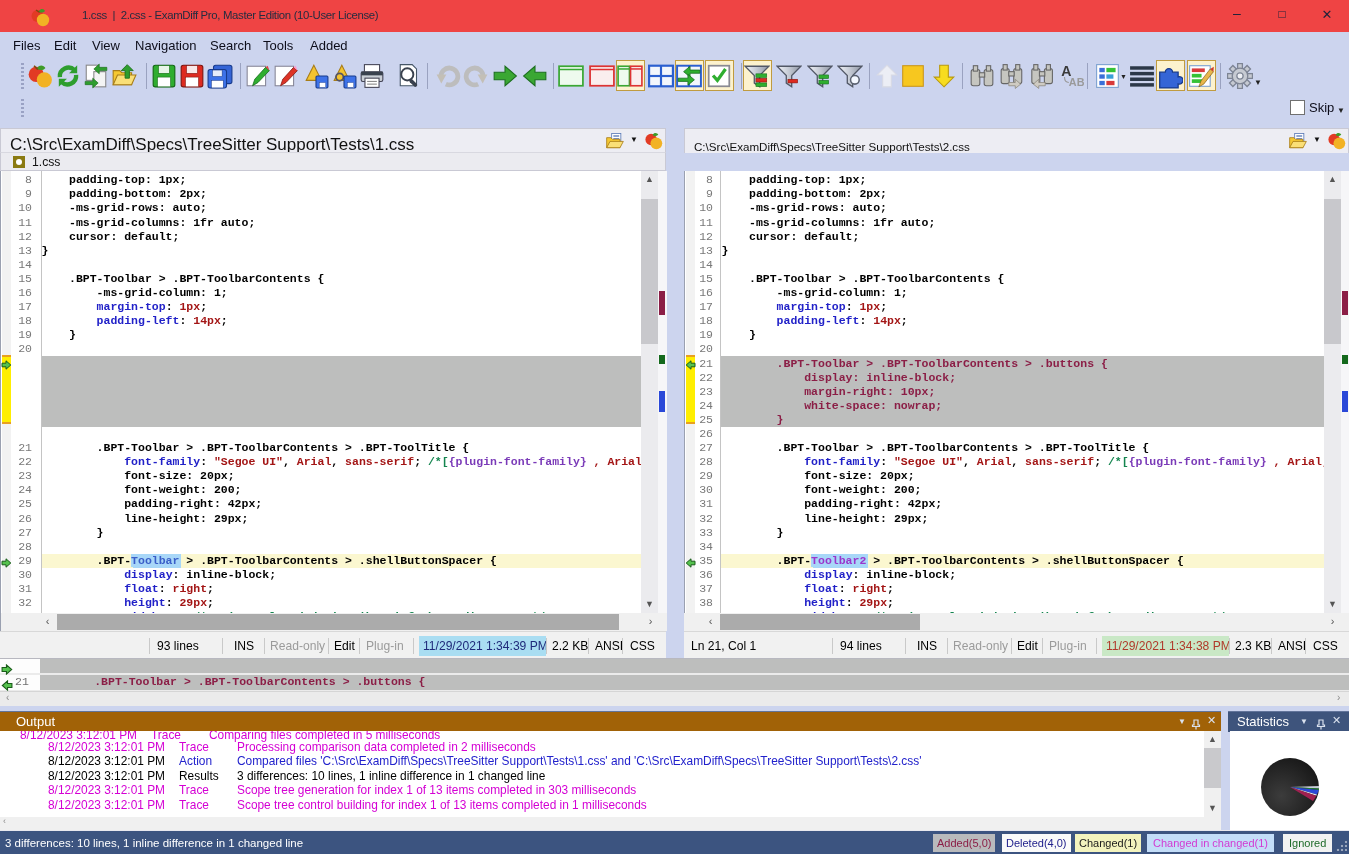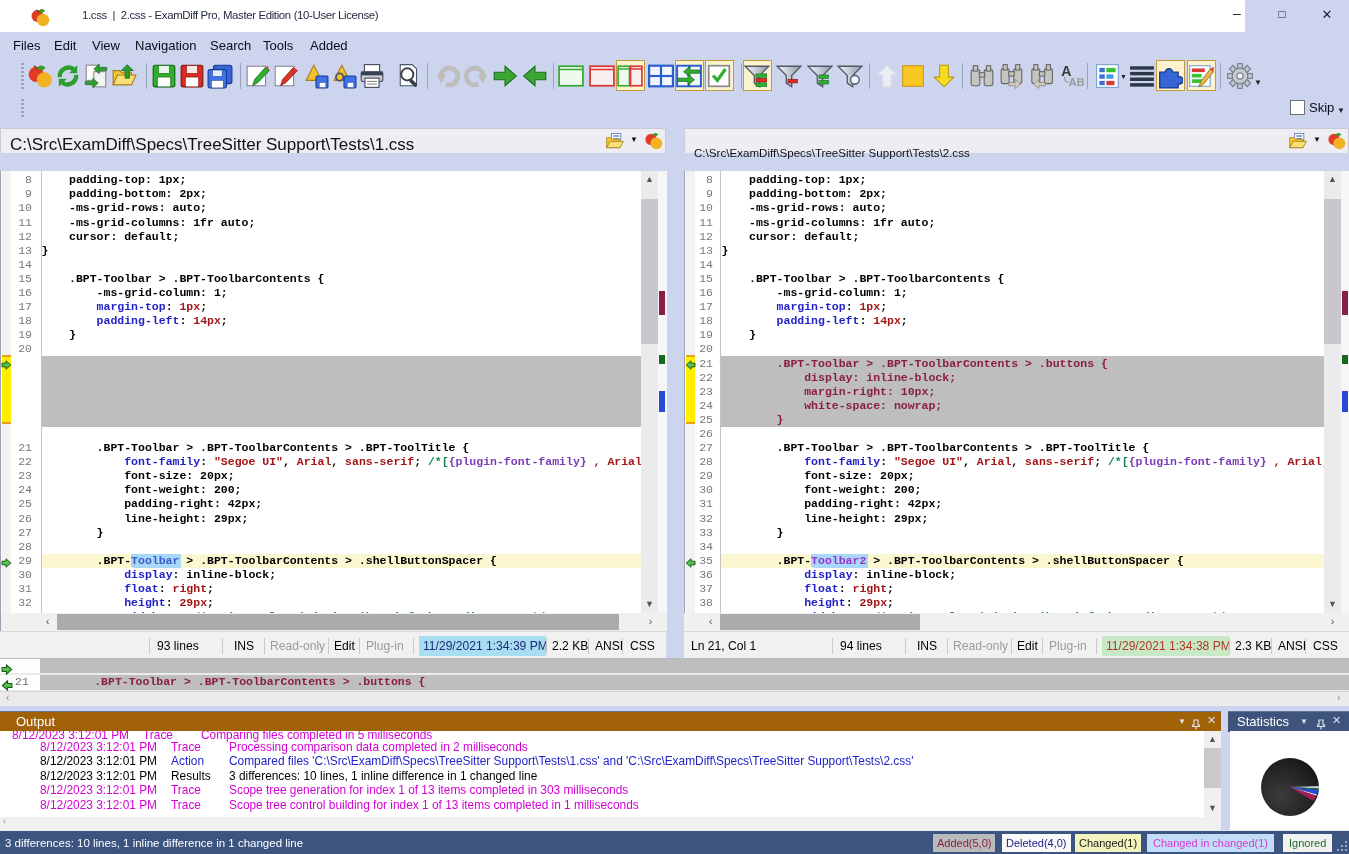--- a/index.html
+++ b/index.html
@@ -25,21 +25,21 @@
 <svg width="0" height="0" style="position:absolute;">
     <defs>
 <linearGradient id="mg" x1="0" y1="0" x2="1" y2="0">
 <stop offset="0" stop-color="#f2f4f8"></stop>
         <stop offset=".45" stop-color="#c9ced8"></stop>
         <stop offset="1" stop-color="#8f96a4"></stop>
       </linearGradient>
 </defs>
   </svg>
 
-<div class="abs" style="left:0;top:0;width:1245px;height:32px;background:#ffffff;">
+<div class="abs" style="left:0;top:0;width:1349px;height:32px;background:#ef4444;">
   <div class="abs" style="left:30px;top:7px;width:20px;height:20px;">
     <svg width="20" height="20" viewBox="0 0 20 20">
       <circle cx="7.5" cy="9" r="6" fill="#e23b24"></circle>
       <circle cx="13" cy="13" r="6.2" fill="#f2b224"></circle>
       <path d="M6 3 L9 5 L12 4" stroke="#7a4a10" stroke-width="1.4" fill="none"></path>
       <path d="M9 4 C11 1,14 2,15 4 C13 6,10 6,9 4Z" fill="#3f9b28"></path>
     </svg>
   </div>
   <div class="abs" style="left:82px;top:9px;font-size:11.4px;letter-spacing:-0.35px;color:#252c40;">1.css&nbsp; |&nbsp; 2.css - ExamDiff Pro, Master Edition (10-User License)</div>
   <div class="abs" style="left:1226px;top:5px;width:22px;text-align:center;font-size:14px;color:#23233a;">–</div>
@@ -331,20 +331,26 @@
       <path d="M2 20 L6 12.5 L22 12.5 L18 20Z" fill="#fadf77" stroke="#a87d18"></path>
           </svg></div>
     <div class="abs" style="left:629px;top:6px;font-size:8px;color:#111;">▼</div>
     <div class="abs" style="left:643px;top:2px;"><svg width="19" height="19" viewBox="0 0 20 20">
       <circle cx="7.5" cy="9" r="6" fill="#e23b24"></circle>
             <circle cx="13" cy="13" r="6.2" fill="#f2b224"></circle>
       <path d="M9 4 C11 1,14 2,15 4 C13 6,10 6,9 4Z" fill="#3f9b28"></path>
           </svg></div>
   </div>
 
+  <div class="abs" style="left:0;top:24px;width:664px;height:17px;background:#ebebf0;border:1px solid #c9c9d4;border-top:1px solid #d8d8e0;">
+    <div class="abs" style="left:12px;top:3px;width:12px;height:12px;background:#8a7a12;">
+          <div class="abs" style="left:3px;top:3px;width:6px;height:6px;background:#fff;border-radius:3px;"></div>
+        </div>
+    <div class="abs" style="left:31px;top:2px;font-size:12.2px;color:#111;">1.css</div>
+  </div>
 
   <div class="abs" style="left:0;top:43px;width:666px;height:442px;background:#fff;border-left:1px solid #9aa0b0;overflow:hidden;">
     <div class="abs" style="left:1px;top:0;width:9px;height:442px;background:#f2f2f2;"></div>
     <div class="abs" style="left:40px;top:0;width:1px;height:442px;background:#c4c4c4;"></div>
 
     <div class="abs" style="left:41px;top:185.3px;width:599px;height:70.5px;background:#bdbebd;"></div>
     <div class="abs" style="left:41px;top:382.7px;width:599px;height:14.1px;background:#fbf7d0;"></div>
     <div class="abs" style="left:131.7px;top:382.7px;width:48.3px;height:14.1px;background:#a8d7f8;"></div>
 
     <div class="abs" style="left:0.5px;top:183.5px;width:9px;height:65px;background:#ffee00;border-top:2px solid #e8a020;border-bottom:2px solid #e8a020;"></div>
@@ -459,21 +465,21 @@
     <div class="vsep" style="left:588px;"></div>
     <span class="seg" style="left:595px;">ANSI</span>
     <div class="vsep" style="left:622px;"></div>
     <span class="seg" style="left:630px;">CSS</span>
   </div>
 </div>
 
 <div class="abs" style="left:684px;top:4px;width:665px;height:530px;">
 
   <div class="abs" style="left:0;top:0;width:663px;height:24px;background:#ededf3;border:1px solid #c9c9d4;border-bottom:none;">
-    <div class="abs" style="left:9px;top:17px;font-size:11.6px;color:#111;">C:\Src\ExamDiff\Specs\TreeSitter Support\Tests\2.css</div>
+    <div class="abs" style="left:9px;top:11px;font-size:11.6px;color:#111;">C:\Src\ExamDiff\Specs\TreeSitter Support\Tests\2.css</div>
     <div class="abs" style="left:603px;top:2px;"><svg width="20" height="20" viewBox="0 0 24 24">
       <rect x="8" y="3" width="11" height="12" fill="#fff" stroke="#5a7ab8"></rect>
       <line x1="10" y1="6" x2="17" y2="6" stroke="#5a7ab8" stroke-width="1.6"></line>
             <line x1="10" y1="9" x2="17" y2="9" stroke="#5a7ab8"></line>
       <path d="M2 8 L2 20 L18 20 L18 10 L9 10 L7 8Z" fill="#f5c832" stroke="#a87d18"></path>
       <path d="M2 20 L6 12.5 L22 12.5 L18 20Z" fill="#fadf77" stroke="#a87d18"></path>
           </svg></div>
     <div class="abs" style="left:628px;top:6px;font-size:8px;color:#111;">▼</div>
     <div class="abs" style="left:642px;top:2px;"><svg width="19" height="19" viewBox="0 0 20 20">
       <circle cx="7.5" cy="9" r="6" fill="#e23b24"></circle>
@@ -640,21 +646,21 @@
   <div class="abs" style="left:0;top:5px;width:1221px;height:20px;background:#a16207;border-top:1px solid #62749a;">
     <div class="abs" style="left:16px;top:2px;font-size:13px;color:#fff;">Output</div>
     <div class="abs" style="left:1178px;top:5px;font-size:8px;color:#dbe2ee;">▼</div>
     <div class="abs" style="left:1191px;top:4px;"><svg width="10" height="11" viewBox="0 0 10 11">
           <path d="M3 1 L7 1 L7 6 L8.5 6 L8.5 7.5 L1.5 7.5 L1.5 6 L3 6 Z M5 7.5 L5 10.5" stroke="#dbe2ee" stroke-width="1.2" fill="none"></path>
         </svg></div>
     <div class="abs" style="left:1207px;top:2px;font-size:11px;color:#dbe2ee;">✕</div>
   </div>
 
   <div class="abs" style="left:0;top:25px;width:1221px;height:86px;background:#fff;overflow:hidden;font-size:11.9px;">
-    <div class="abs" style="left:8px;top:-3px;width:1200px;padding-left:28px;">
+    <div class="abs" style="left:16px;top:-3px;width:1200px;padding-left:28px;">
       <div style="height:14.6px;color:#d400d4;">
           <span class="abs" style="left:4px;">8/12/2023 3:12:01 PM</span>
           <span class="abs" style="left:135px;">Trace</span>
           <span class="abs" style="left:193px;">Comparing files completed in 5 milliseconds</span>
         </div>
       <div class="abs" style="top:11.5px;width:1200px;height:14.6px;color:#d400d4;">
           <span class="abs" style="left:4px;">8/12/2023 3:12:01 PM</span>
           <span class="abs" style="left:135px;">Trace</span>
           <span class="abs" style="left:193px;">Processing comparison data completed in 2 milliseconds</span>
         </div>

